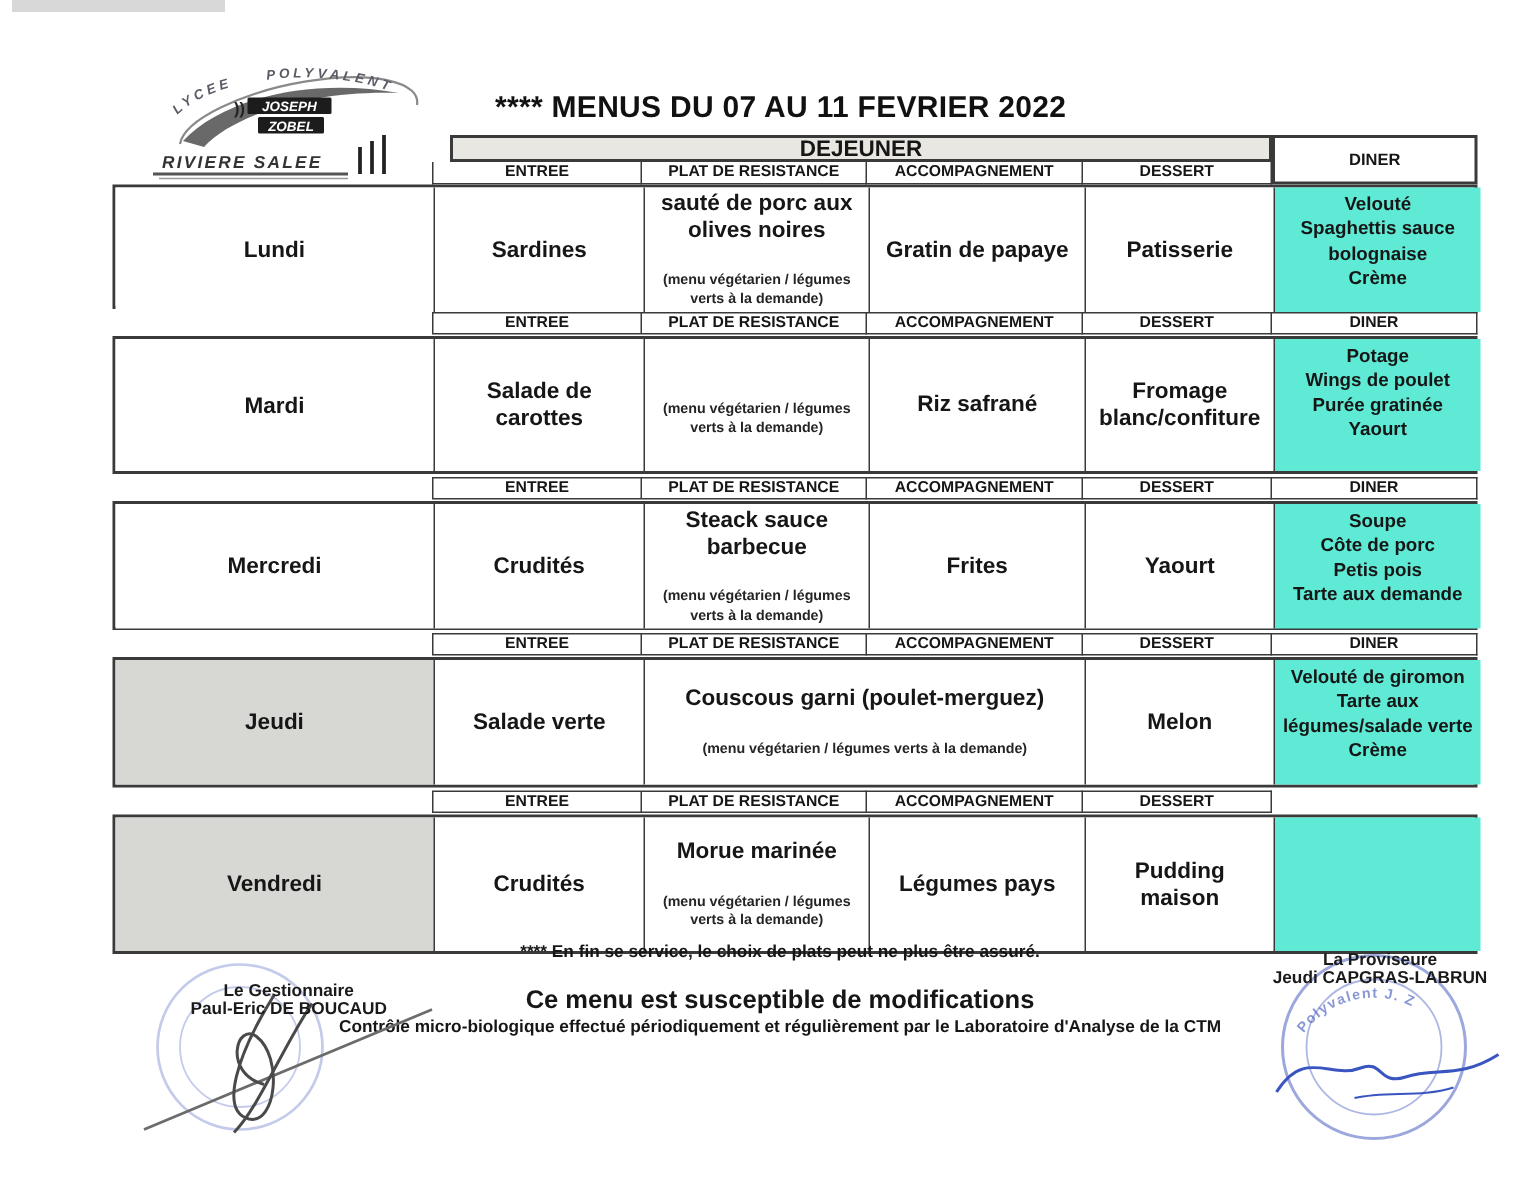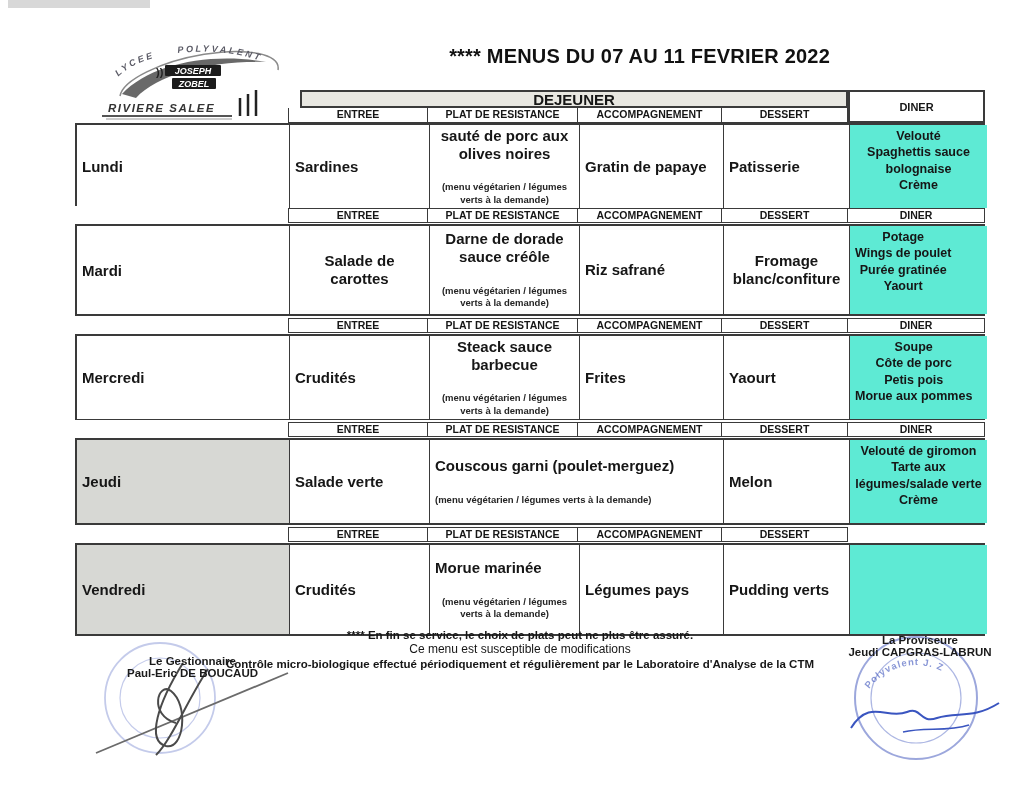--- a/index.html
+++ b/index.html
@@ -2,21 +2,21 @@
 <html><head>
 <meta charset="utf-8">
 <style>
   html,body { margin:0; padding:0; background:#fff; }
   .page { position:relative; width:1024px; height:801px; background:#ffffff;
           font-family:"Liberation Sans", sans-serif; color:#161616; overflow:hidden; }
 
   .scan-artifact { position:absolute; left:8px; top:0; width:142px; height:8px;
                    background:#a8a8a8; opacity:.45; }
 
-  .doc-title { position:absolute; left:330px; top:45px; width:500px; text-align:right;
+  .doc-title { position:absolute; left:330px; top:61px; width:500px; text-align:left;
                font-size:20px; font-weight:bold; letter-spacing:.2px; color:#111; }
 
   .logo-svg { position:absolute; left:80px; top:34px; }
 
   .menu-table { position:absolute; left:75px; top:90px; width:910px; }
   .grid { display:grid; grid-template-columns:213px 140px 150px 144px 126px 137px; }
   .grid * , .grid { box-sizing:border-box; }
 
   
   .hdr { grid-template-rows:18px 15px; }
@@ -34,35 +34,35 @@
   
   .labels { height:15px; margin-top:2px; margin-bottom:1px; }
   .lcell { border:1.5px solid #3a3a3a; font-size:10.5px; font-weight:bold;
            text-align:center; line-height:12px; background:#fff; }
   .lcell + .lcell { border-left:none; }
 
   
   .block { border:2px solid #3a3a3a; }
   .b0{height:83px} .b1{height:92px} .b2{height:86px} .b3{height:87px} .b4{height:93px}
   .cell { border-right:1.5px solid #3a3a3a; display:flex; flex-direction:column;
-          align-items:flex-start; justify-content:center; text-align:center; padding:2px 5px;
+          align-items:center; justify-content:center; text-align:center; padding:2px 5px;
           background:#fff; }
   .cell:last-child { border-right:none; }
   .day  { font-size:15px; font-weight:bold; }
   .shaded { background:#d7d8d4; }
   .dish { font-size:15px; font-weight:bold; line-height:1.18; }
   .note { font-size:9.5px; font-weight:bold; color:#242424; margin-top:19px; line-height:1.3; }
   .span2 { grid-column:span 2; }
   .dinercell { background:#5eead4; font-size:12.5px; font-weight:bold; white-space:pre-line;
                line-height:1.3; justify-content:flex-start; padding-top:3px; }
 
   
   .footnotes { position:absolute; left:75px; top:629px; width:890px; text-align:center; }
   .fn1 { font-size:11.5px; font-weight:bold; }
-  .fn2 { font-size:12px; font-weight:normal; margin-top:1px; }
+  .fn2 { font-size:17px; font-weight:bold; margin-top:16px; }
   .fn3 { font-size:11.5px; font-weight:bold; margin-top:2px; }
 
   
   .sig-left  { position:absolute; left:85px;  top:655px; width:215px; text-align:center; z-index:3; }
   .sig-right { position:absolute; left:822px; top:634px; width:196px; text-align:center; z-index:3; }
   .sig-role, .sig-name { font-size:11.5px; font-weight:bold; color:#1a1a1a; }
   .stamp-left-svg  { position:absolute; left:100px; top:638px; z-index:1; }
   .scribble-left-svg { position:absolute; left:88px; top:645px; z-index:2; }
   .stamp-right-svg { position:absolute; left:836px; top:628px; z-index:1; }
   .scribble-right-svg { position:absolute; left:845px; top:690px; z-index:4; }
@@ -138,21 +138,20 @@
       <div class="lcell">DESSERT</div>
       <div class="lcell">DINER</div>
     </div>
 
     <div class="grid block b1">
       <div class="cell day">Mardi</div>
       <div class="cell">
           <div class="dish">Salade de carottes</div>
         </div>
       <div class="cell">
-        <div class="dish">Darne de dorade sauce créôle</div>
         <div class="note">(menu végétarien / légumes verts à la demande)</div>
       </div>
       <div class="cell">
           <div class="dish">Riz safrané</div>
         </div>
       <div class="cell">
           <div class="dish">Fromage blanc/confiture</div>
         </div>
       <div class="cell dinercell">Potage
 Wings de poulet
@@ -180,21 +179,21 @@
       </div>
       <div class="cell">
           <div class="dish">Frites</div>
         </div>
       <div class="cell">
           <div class="dish">Yaourt</div>
         </div>
       <div class="cell dinercell">Soupe
 Côte de porc
 Petis pois
-Morue aux pommes</div>
+Tarte aux demande</div>
     </div>
 
     <div class="grid labels">
       <div></div>
       <div class="lcell">ENTREE</div>
       <div class="lcell">PLAT DE RESISTANCE</div>
       <div class="lcell">ACCOMPAGNEMENT</div>
       <div class="lcell">DESSERT</div>
       <div class="lcell">DINER</div>
     </div>
@@ -230,21 +229,21 @@
           <div class="dish">Crudités</div>
         </div>
       <div class="cell">
         <div class="dish">Morue marinée</div>
         <div class="note">(menu végétarien / légumes verts à la demande)</div>
       </div>
       <div class="cell">
           <div class="dish">Légumes pays</div>
         </div>
       <div class="cell">
-          <div class="dish">Pudding verts</div>
+          <div class="dish">Pudding maison</div>
         </div>
       <div class="cell dinercell"></div>
     </div>
 
   </div>
 
   <div class="footnotes">
     <div class="fn1">**** En fin se service, le choix de plats peut ne plus être assuré.</div>
     <div class="fn2">Ce menu est susceptible de modifications</div>
     <div class="fn3">Contrôle micro-biologique effectué périodiquement et régulièrement par le Laboratoire d'Analyse de la CTM</div>

